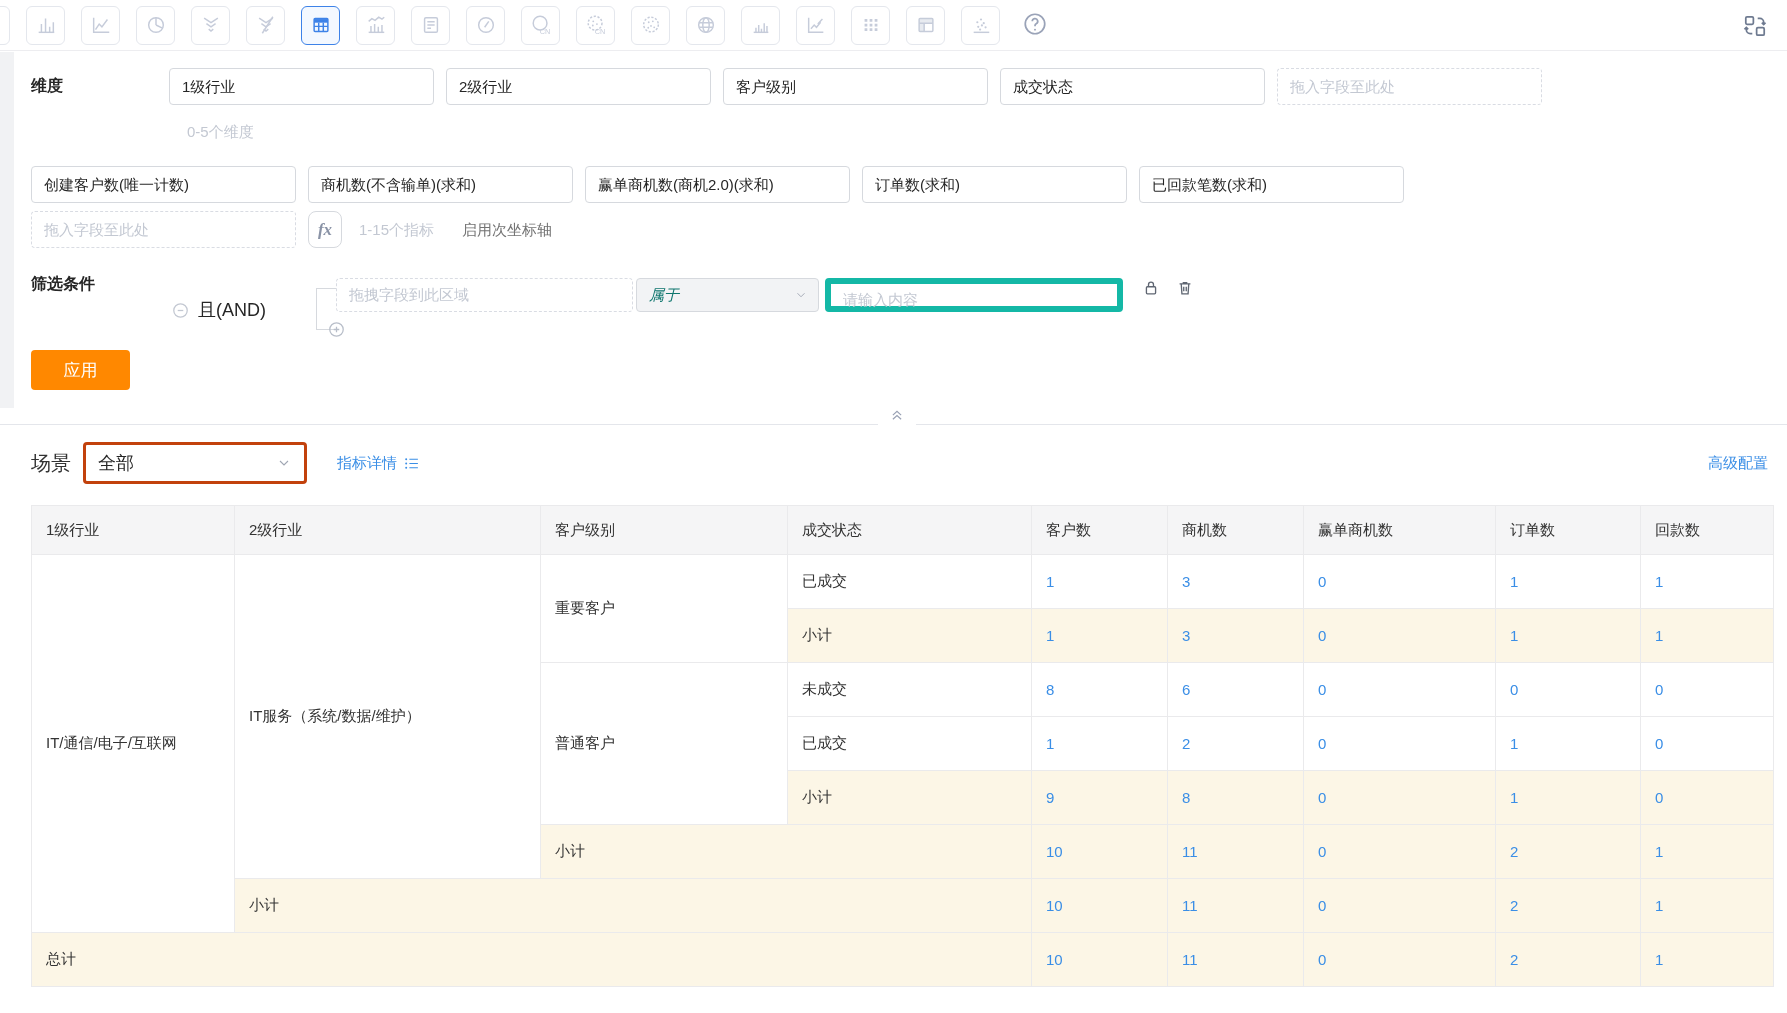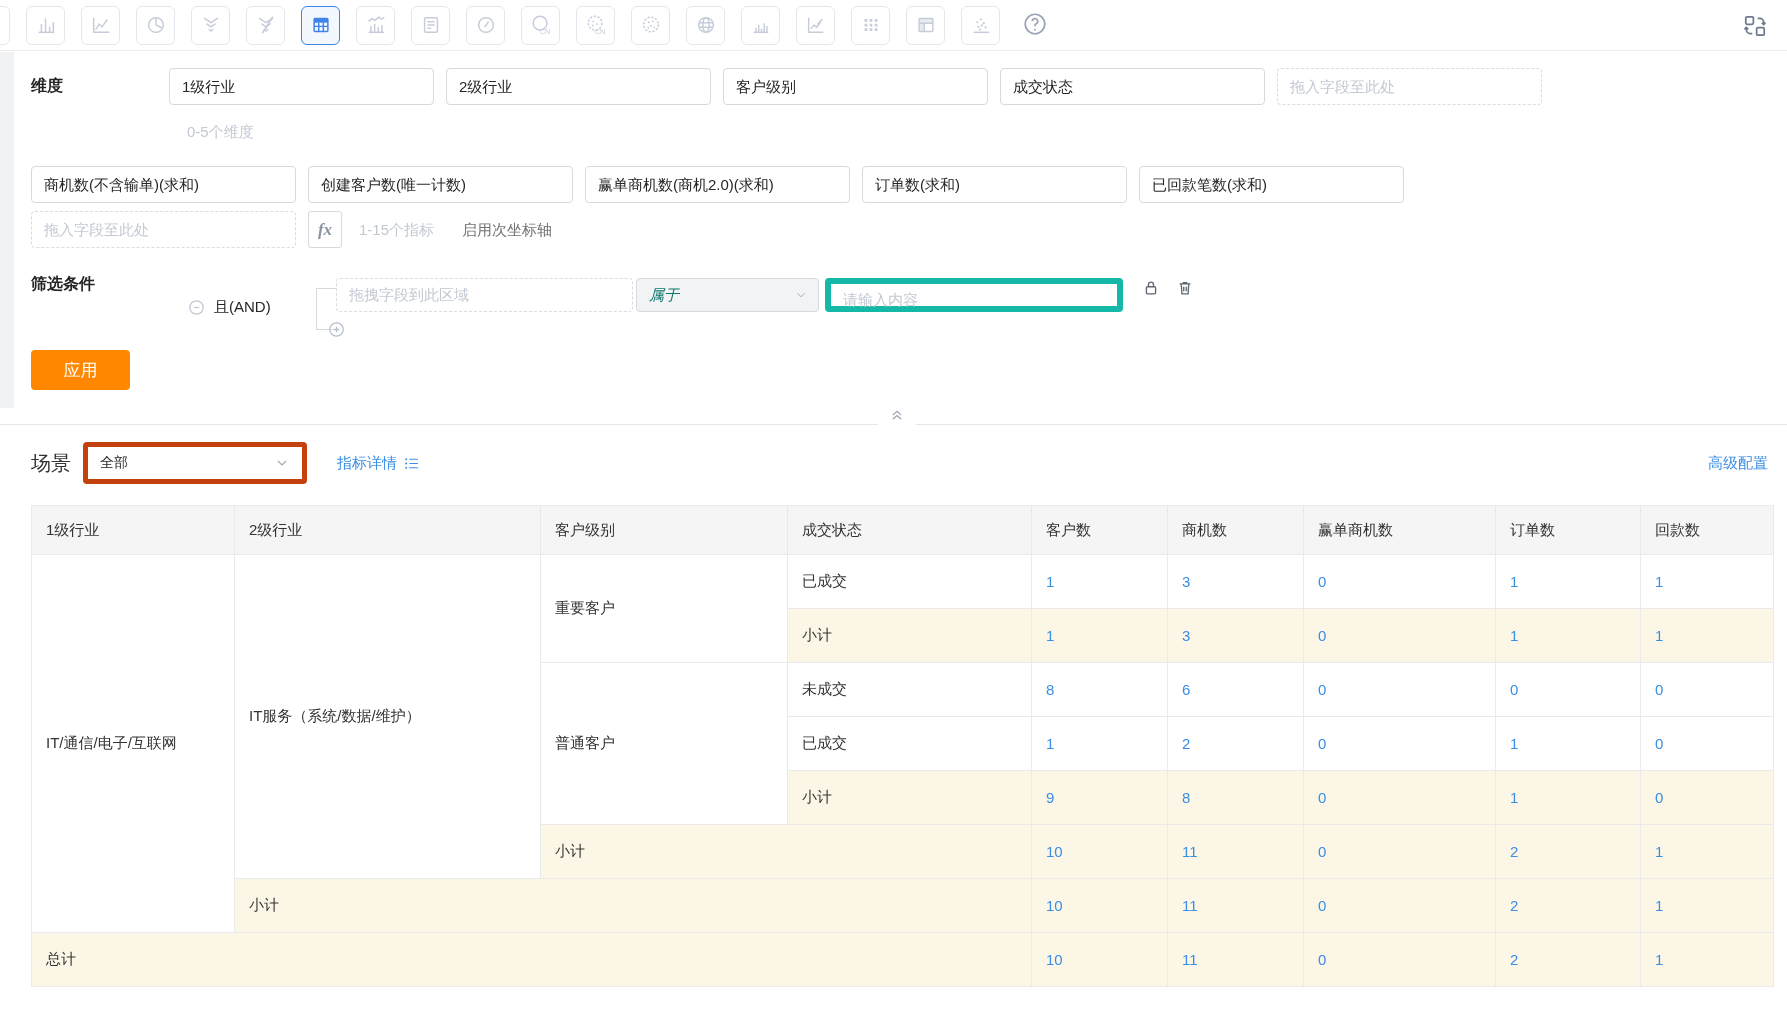--- a/index.html
+++ b/index.html
@@ -22,49 +22,49 @@
   .left-strip { position:absolute; left:0; top:52px; width:14px; height:356px; background:#f1f2f4; }
   .config { padding:17px 0 0 31px; position:relative; }
   .cfg-row { display:flex; margin-bottom:16px; }
   .cfg-row.metrics { margin-bottom:10px; }
   .cfg-label { width:138px; flex:0 0 138px; font-weight:bold; font-size:16px; color:#262626; padding-top:8px; }
   .boxes { display:flex; flex-wrap:wrap; width:1420px; align-items:flex-start; }
   .fbox { width:265px; height:37px; line-height:35px; border:1px solid #d6d9de; border-radius:4px; padding:0 12px;
     font-size:15px; color:#262626; margin:0 12px 8px 0; background:#fff; white-space:nowrap; overflow:hidden; }
   .fbox.dashed { border-style:dashed; border-color:#d9dce3; color:#c3c8d2; }
   .hint { color:#c3c8d2; font-size:15px; line-height:37px; margin-left:18px; white-space:nowrap; }
-  .fx-btn { width:34px; height:37px; border:1px solid #d6d9de; border-radius:3px; background:#fff; color:#8a93a6;
+  .fx-btn { width:34px; height:37px; border:1px solid #d6d9de; border-radius:8px; background:#fff; color:#8a93a6;
     font-family:"Liberation Serif",serif; font-style:italic; font-weight:bold; font-size:17px; line-height:35px; text-align:center; margin-right:12px; }
   .hint2 { color:#c3c8d2; font-size:15px; line-height:37px; margin-left:5px; }
   .blue-link { color:#737373; font-size:15px; line-height:37px; margin-left:28px; cursor:pointer; text-decoration:none; }
   
   .filter-area { position:relative; height:84px; flex:1; }
-  .and-group { position:absolute; left:18px; top:32px; display:flex; align-items:center; color:#262626; font-size:15px; }
+  .and-group { position:absolute; left:2px; top:32px; display:flex; align-items:center; color:#262626; font-size:18px; }
   .and-group .mini-ic { color:#c3c8d2; margin-right:8px; width:19px; height:19px; }
   .bracket { position:absolute; left:147px; top:22px; width:20px; height:42px;
     border-left:1px solid #d6d9de; border-top:1px solid #d6d9de; border-bottom:1px solid #d6d9de; }
   .plus-circle { position:absolute; left:158px; top:54px; width:19px; height:19px; color:#b8bec9; cursor:pointer; }
   .cond-row { position:absolute; left:167px; top:12px; display:flex; align-items:flex-start; }
   .drop-zone { width:297px; height:34px; line-height:32px; border:1px dashed #d9dce3; border-radius:4px; padding:0 12px; color:#c3c8d2; margin-right:3px; }
   .op-select { width:183px; height:34px; border:1px solid #d6d9de; border-radius:4px; background:#f2f3f5; color:#0f766e;
     display:flex; align-items:center; justify-content:space-between; padding:0 10px 0 12px; margin-right:6px; cursor:pointer;font-style:italic; }
   .op-select .chev { color:#a0a6b3; width:14px; height:14px; }
   .val-input { width:298px; height:34px; line-height:32px; border:6px solid #14b8a6; border-radius:4px; padding:0 12px; color:#c3c8d2; background:#fff; }
   .cond-icon { width:20px; height:20px; color:#5f6672; margin-left:18px; cursor:pointer; }
   .apply-btn { display:block; width:99px; height:40px; background:#ff8800; color:#fff; border:none; border-radius:4px;
     font-size:17px; font-family:Liberation Sans, sans-serif; cursor:pointer; }
   
   .collapse-bar { position:relative; height:35px; margin-top:0; }
   .collapse-bar .line { position:absolute; left:0; right:0; top:34px; border-top:1px solid #e4e6eb; }
   .collapse-chevron { position:absolute; left:878px; top:14px; width:38px; height:21px; text-align:center; background:#fff; color:#98a0b3; border:none; cursor:pointer; }
   
   .scene-row { display:flex; align-items:center; padding:17px 19px 21px 31px; }
   .scene-label { font-size:20px; color:#333; margin-right:12px; }
-  .scene-select { width:224px; height:42px; border:5px solid #c2410c; border-radius:4px; display:flex; align-items:center;
-    justify-content:space-between; padding:0 12px; font-size:14px; color:#262626; cursor:pointer; background:#fff; }
+  .scene-select { width:224px; height:42px; border:3px solid #c2410c; border-radius:4px; display:flex; align-items:center;
+    justify-content:space-between; padding:0 12px; font-size:18px; color:#262626; cursor:pointer; background:#fff; }
   .scene-select .chev { color:#a0a6b3; width:16px; height:16px; }
   .detail-link { color:#3a8ee6; font-size:15px; margin-left:30px; display:flex; align-items:center; cursor:pointer; }
   .detail-link .li-ic { width:17px; height:17px; margin-left:6px; }
   .scene-spacer { flex:1; }
   .adv-link { color:#3a8ee6; font-size:15px; cursor:pointer; }
   
   .pivot { margin-left:31px; border-collapse:collapse; table-layout:fixed; width:1742px; font-size:15px; }
   .pivot th, .pivot td { border:1px solid #eaeaec; text-align:left; padding:0 8px 0 14px; }
   .pivot th { height:49px; background:#f5f5f6; font-weight:normal; color:#333; }
   .pivot td { height:54px; background:#fff; color:#333; }
@@ -241,22 +241,22 @@
       <div class="fbox">2级行业</div>
       <div class="fbox">客户级别</div>
       <div class="fbox">成交状态</div>
       <div class="fbox dashed">拖入字段至此处</div>
       <div class="hint">0-5个维度</div>
     </div>
   </div>
 
   <div class="cfg-row metrics">
     <div class="boxes">
+      <div class="fbox">创建客户数(唯一计数)</div>
       <div class="fbox">商机数(不含输单)(求和)</div>
-      <div class="fbox">创建客户数(唯一计数)</div>
       <div class="fbox">赢单商机数(商机2.0)(求和)</div>
       <div class="fbox">订单数(求和)</div>
       <div class="fbox">已回款笔数(求和)</div>
       <div class="fbox dashed">拖入字段至此处</div>
       <div class="fx-btn">fx</div>
       <div class="hint2">1-15个指标</div>
       <a class="blue-link">启用次坐标轴</a>
     </div>
   </div>
 

